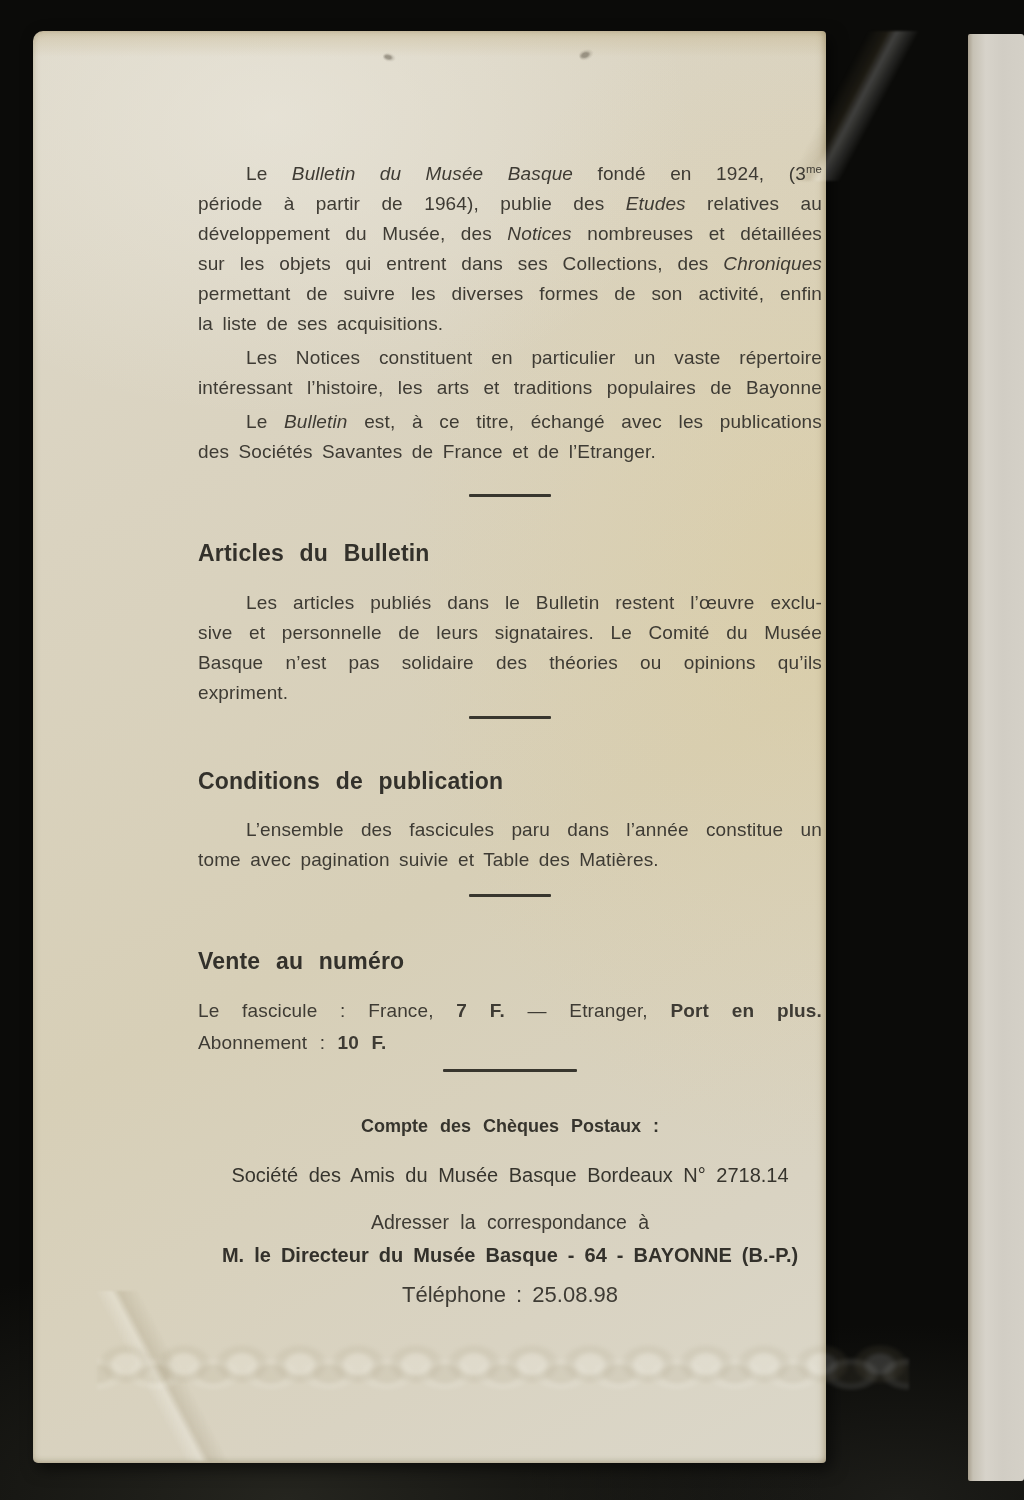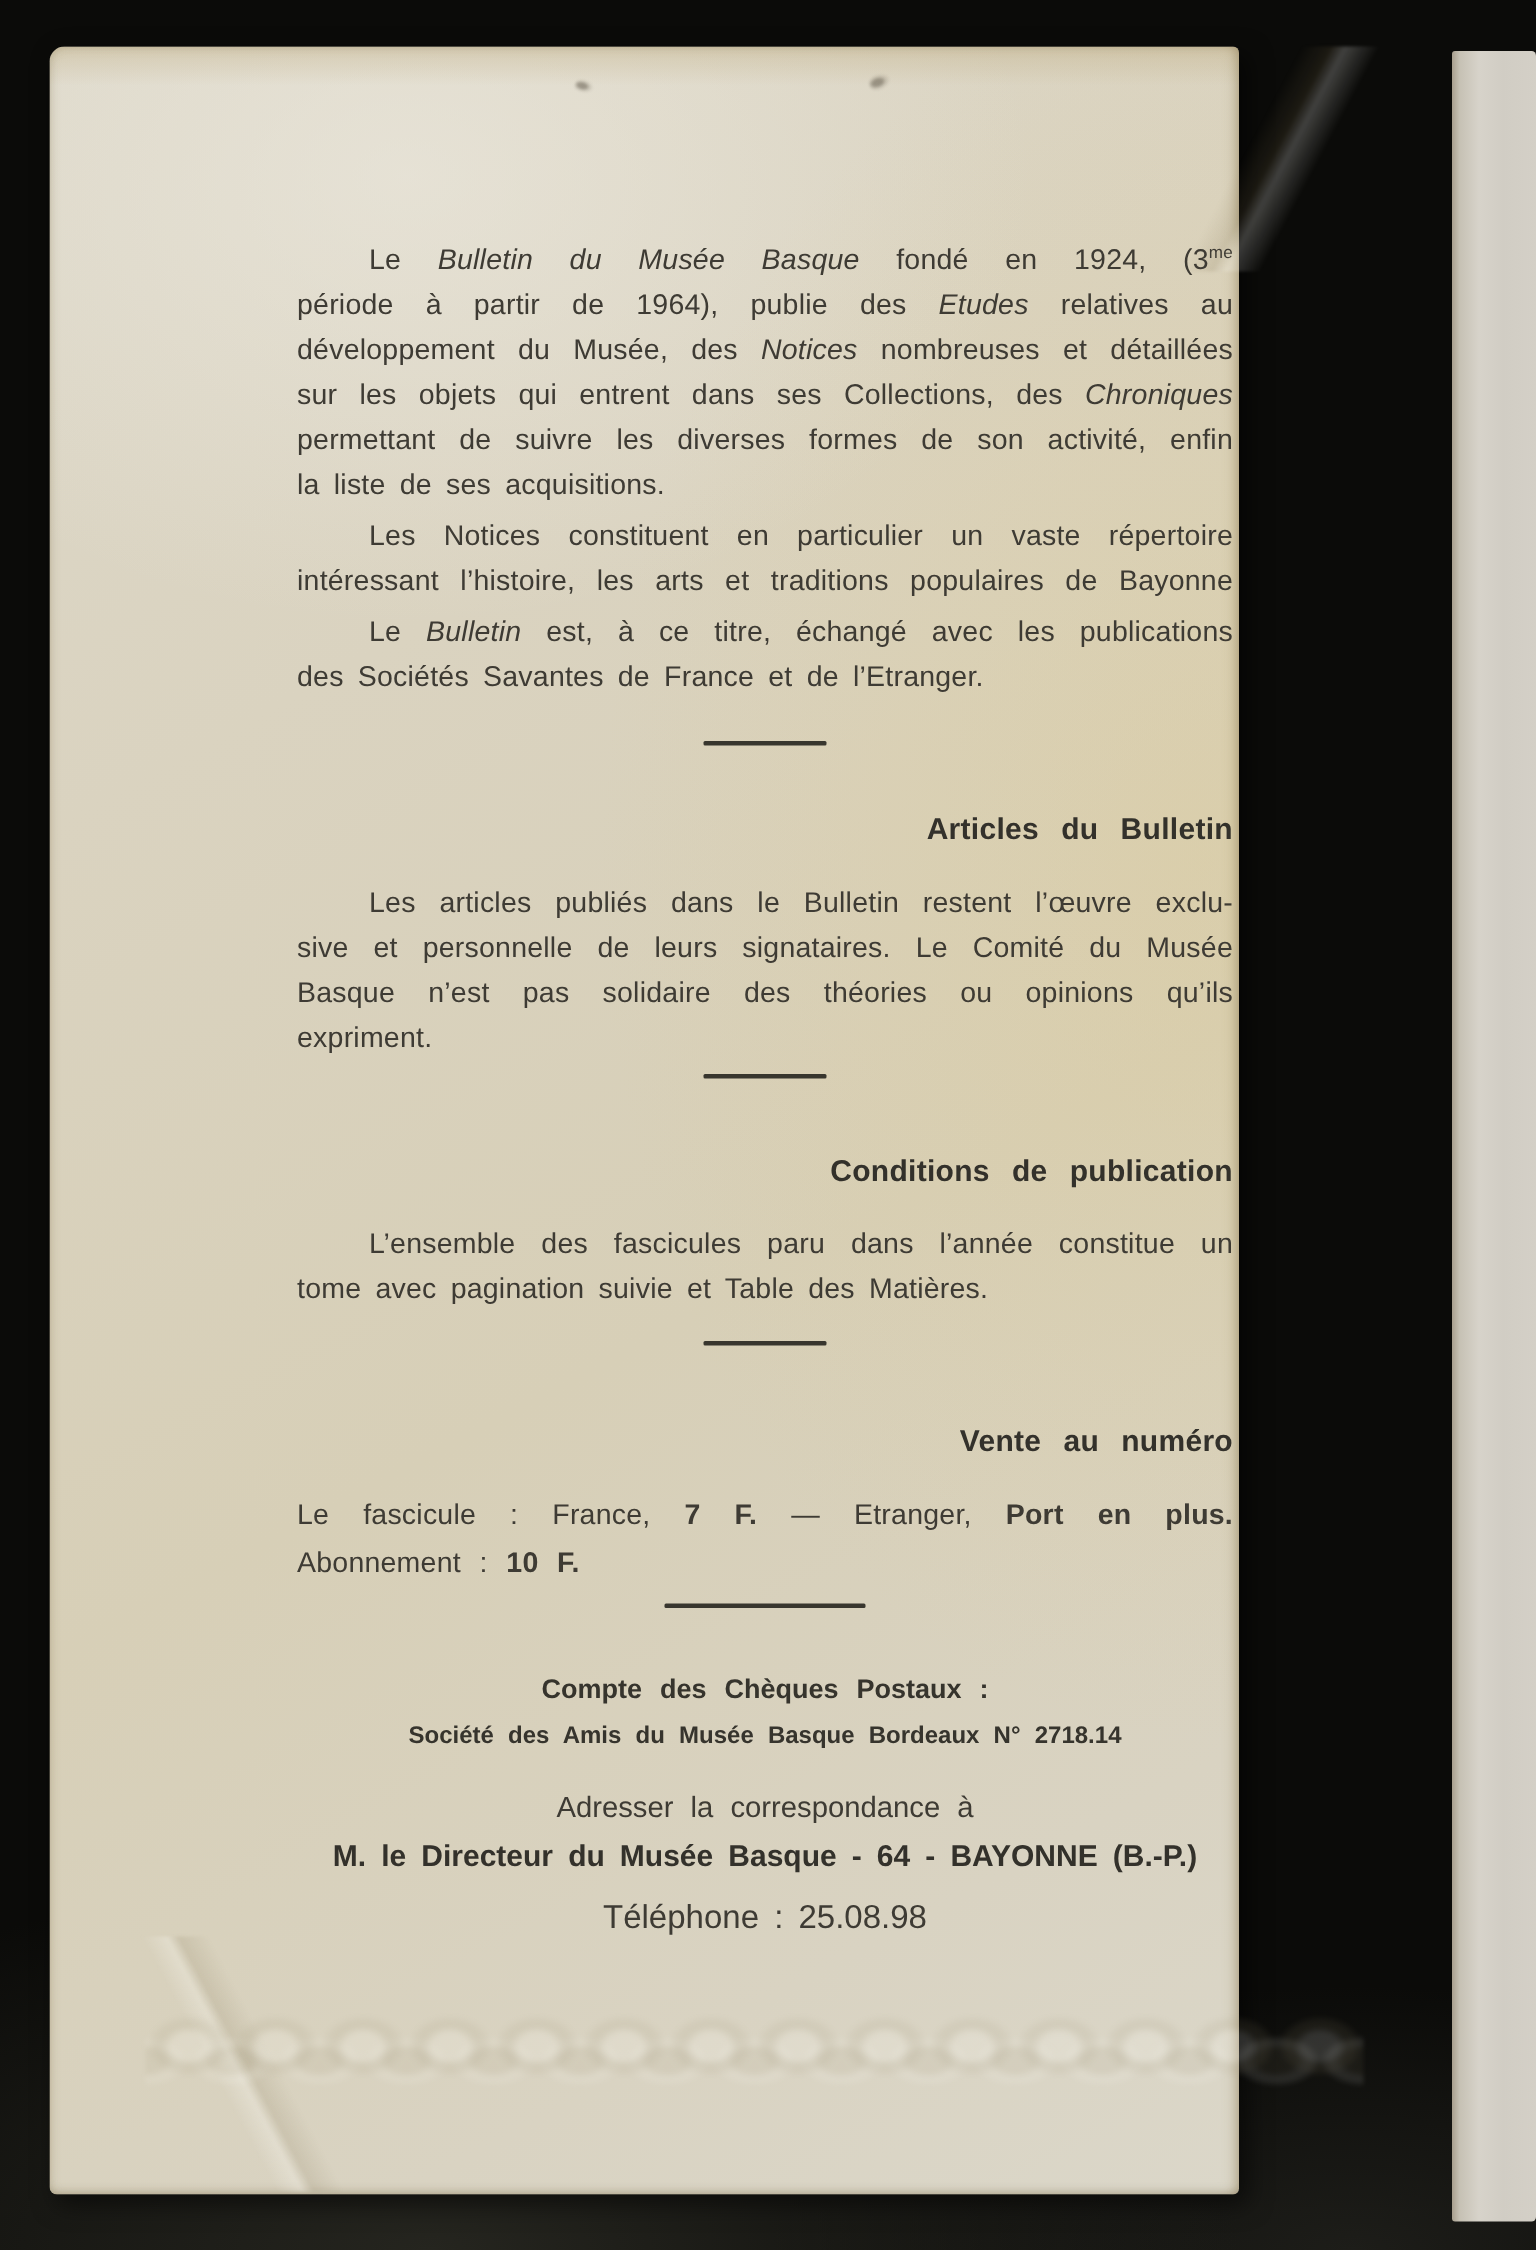--- a/index.html
+++ b/index.html
@@ -68,35 +68,35 @@
   .bd{ font-weight:bold; }
   sup{ font-size:60%; line-height:0; vertical-align:super; }
 
   .rule{ border:none; height:3px; background:#38362e; border-radius:1px;
          width:82px; margin-left:auto; margin-right:auto; }
   .rule-1{ margin-top:27px; }
   .rule-2{ margin-top:8px; }
   .rule-3{ margin-top:19px; }
   .rule-4{ margin-top:10px; width:134px; }
 
-  .section-title{ margin:0; text-align:right; font-weight:bold; font-size:20px;
+  .section-title{ margin:0; text-align:left; font-weight:bold; font-size:23px;
                   line-height:26px; word-spacing:9px; letter-spacing:0.2px; color:#33312b; }
   .title-1{ margin-top:43px; }
   .title-2{ margin-top:49px; }
   .title-3{ margin-top:51px; }
   .body-1{ margin-top:22px; }
   .body-2{ margin-top:21px; }
 
   .pricing{ margin-top:21px; }
   .price-line{ font-size:19px; line-height:32px; word-spacing:4px; margin:0; }
   .price-line-2{ word-spacing:7px; }
 
   .footer-line{ text-align:center; white-space:nowrap; margin:0; }
   .ccp-label{ margin-top:41px; font-weight:bold; font-size:18px; line-height:26px; word-spacing:7px; color:#36342d; }
-  .ccp-value{ margin-top:6px;  font-weight:bold; font-size:16px; line-height:26px; word-spacing:5px; color:#36342d; }
+  .ccp-value{ margin-top:23px;  font-weight:normal; font-size:20px; line-height:26px; word-spacing:5px; color:#36342d; }
   .addr-intro{ margin-top:20px; font-size:19.5px; line-height:28px; word-spacing:6px; }
   .addr{ margin-top:4px; font-weight:bold; font-size:20px; line-height:30px; word-spacing:4.5px; color:#33312b; }
   .phone{ margin-top:13px; font-size:22px; line-height:24px; word-spacing:4px; }
 </style>
 </head>
 <body>
 
 <div class="adjacent-edge"></div>
 
 <div class="page">

